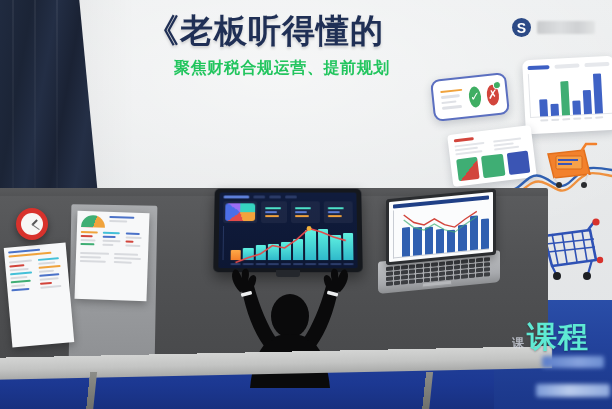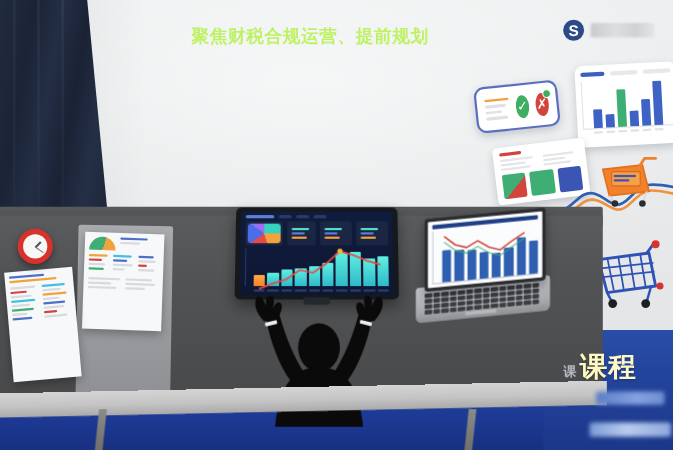--- a/index.html
+++ b/index.html
@@ -79,21 +79,21 @@
   .pill{
     display:inline-block;margin-top:14px;
     background:#1d2c52;color:#ffffff;
     font-size:14px;font-weight:bold;letter-spacing:.8px;
     padding:5px 16px 6px;border-radius:14px;
     box-shadow:0 2px 4px rgba(0,0,0,.18);
     white-space:nowrap;
   }
   .subline{
     margin-top:9px;font-size:16px;font-weight:bold;
-    color:#bef264;letter-spacing:.6px;white-space:nowrap;
+    color:#22c55e;letter-spacing:.6px;white-space:nowrap;
   }
 
   
   .brand{position:absolute;left:512px;top:18px;display:flex;align-items:center;gap:6px;}
   .brand-mark{
     width:19px;height:19px;border-radius:50%;
     background:#2c4a86;position:relative;
     display:flex;align-items:center;justify-content:center;
   }
   .brand-mark span{color:#fff;font-size:14px;font-weight:bold;line-height:1;}
@@ -262,21 +262,21 @@
 
   
   .course-text{
     position:absolute;left:512px;top:322px;display:flex;align-items:baseline;gap:2px;
   }
   .course-partial{
     color:#d8dde8;font-size:12px;font-weight:bold;opacity:.75;
     overflow:hidden;width:13px;white-space:nowrap;
   }
   .course-main{
-    color:#fef9c3;font-size:25px;font-weight:bold;letter-spacing:1px;
+    color:#5eead4;font-size:30px;font-weight:bold;letter-spacing:1px;
     text-shadow:0 1px 2px rgba(0,0,0,.3);line-height:1;
   }
   .blur-blk{position:absolute;border-radius:2px;filter:blur(2px);}
   .bb1{left:542px;top:356px;width:62px;height:12px;
        background:linear-gradient(90deg,#5c7ec9,#86a2dd 60%,#6d8ed2);}
   .bb2{left:536px;top:384px;width:74px;height:13px;
        background:linear-gradient(90deg,#7c9bd8,#b9cbec 45%,#8fa9dd);}
 </style>
 </head>
 <body>
@@ -296,20 +296,21 @@
   <div class="blue-right"></div>
 
   <div class="brand">
     <div class="brand-mark">
       <span>S</span>
     </div>
     <div class="brand-blur"></div>
   </div>
 
   <div class="title-wrap">
+    <div class="title-line l1">《老板听得懂的</div>
     <div class="subline">聚焦财税合规运营、提前规划</div>
   </div>
 
   <div class="card card-verify">
     <div class="verify-lines">
       <i></i>
         <i></i>
         <i></i>
         <i></i>
     </div>

